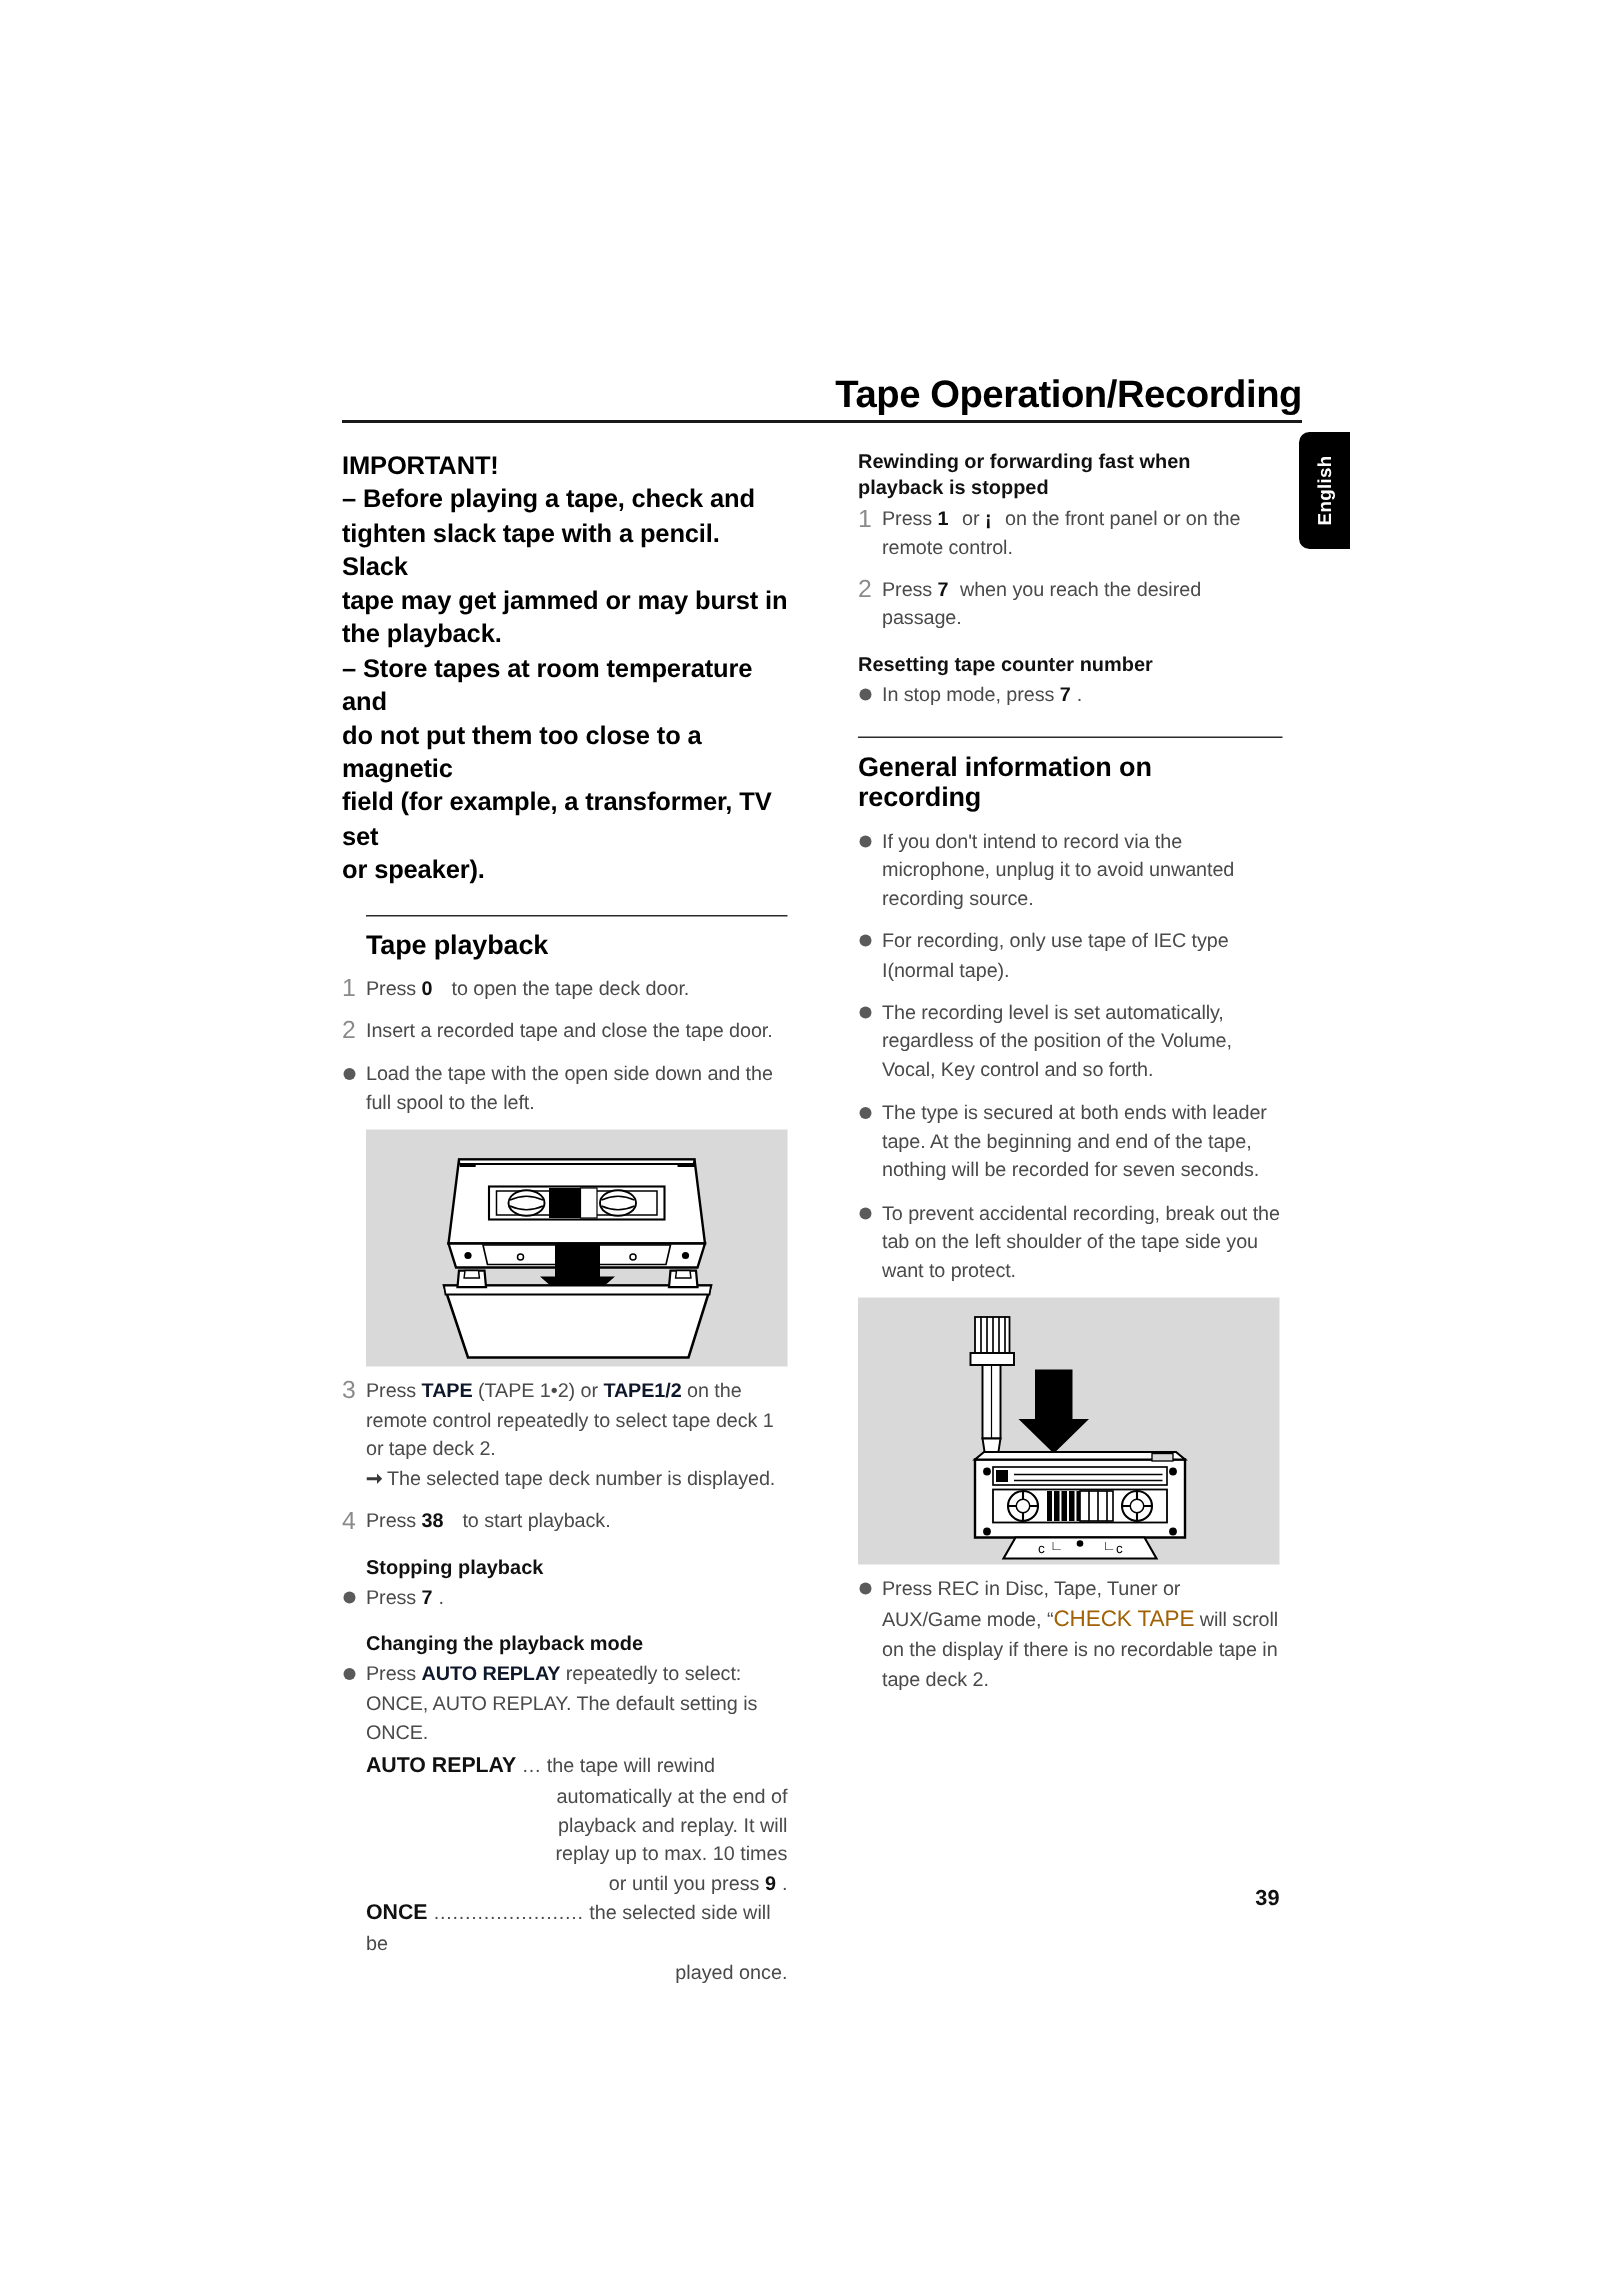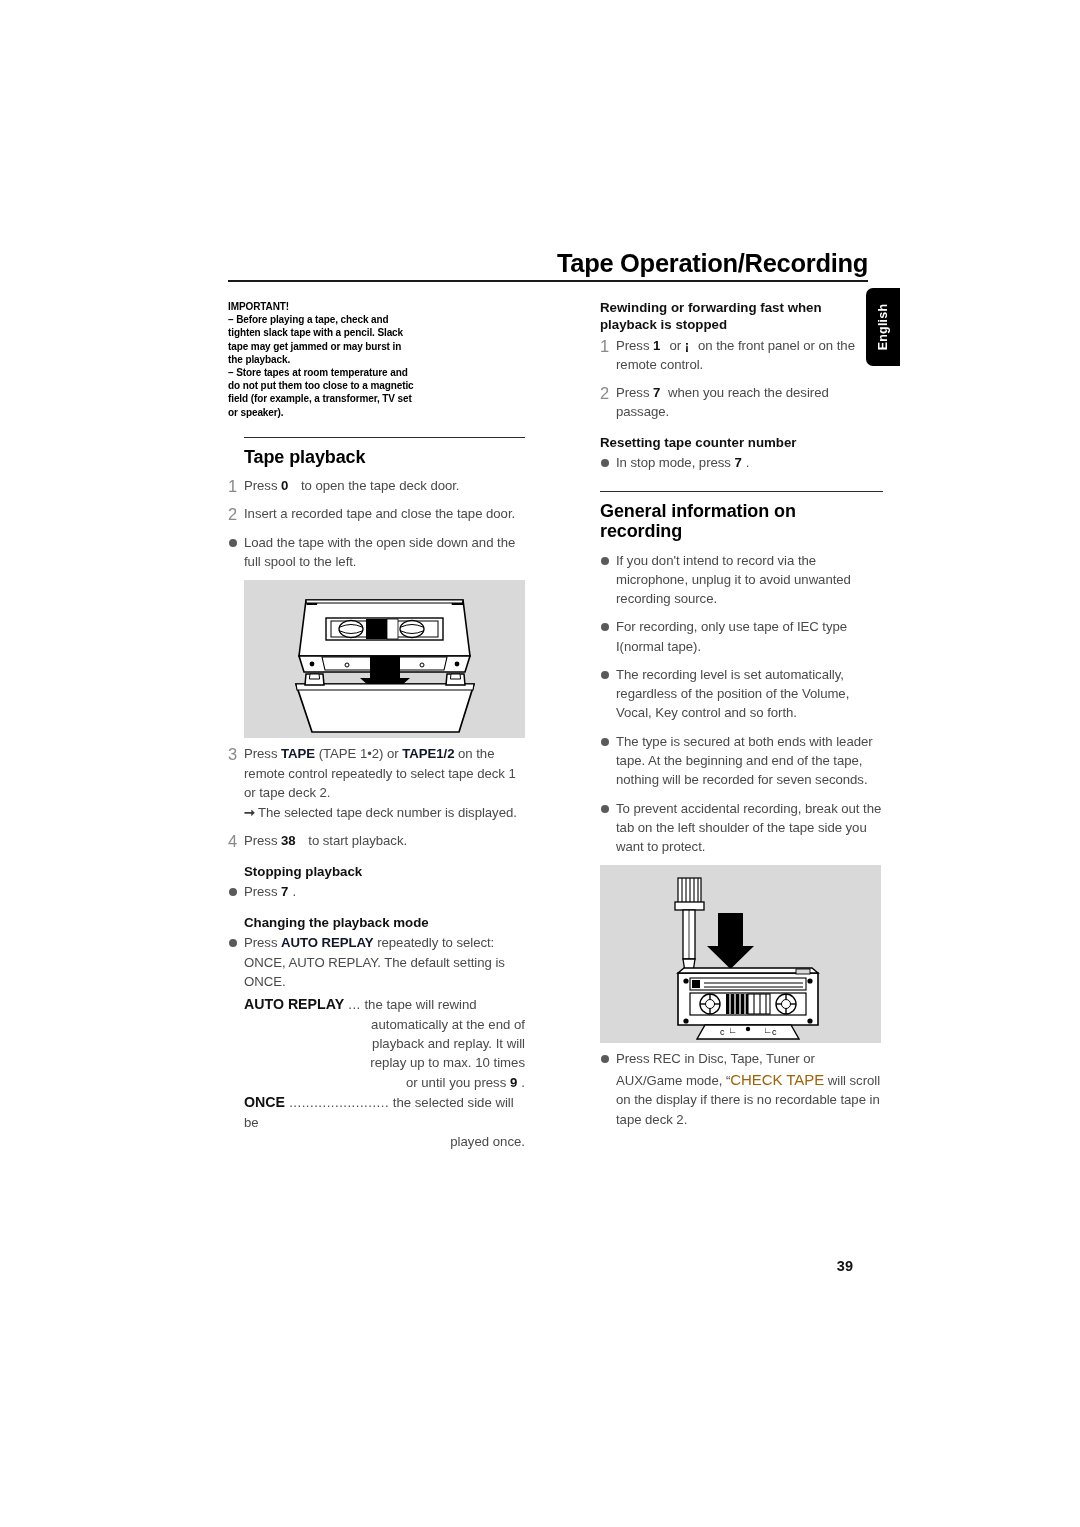--- a/index.html
+++ b/index.html
@@ -70,25 +70,25 @@
     letter-spacing: 0.2px;
   }
 
   
   .col {
     position: absolute;
     width: 297px;
     top: 300px;
   }
   .col-left  { left: 228px; }
-  .col-right { left: 586px; }
+  .col-right { left: 558px; }
 
   
   .important-block {
-    font-size: 10px;
+    font-size: 17px;
     font-weight: bold;
     line-height: 1.32;
     color: #000;
     letter-spacing: -0.1px;
   }
   .important-block p { margin: 0; }
 
   .section-rule {
     border-top: 1.6px solid #2b2b2b;
     margin: 18px 0 9px 16px;

